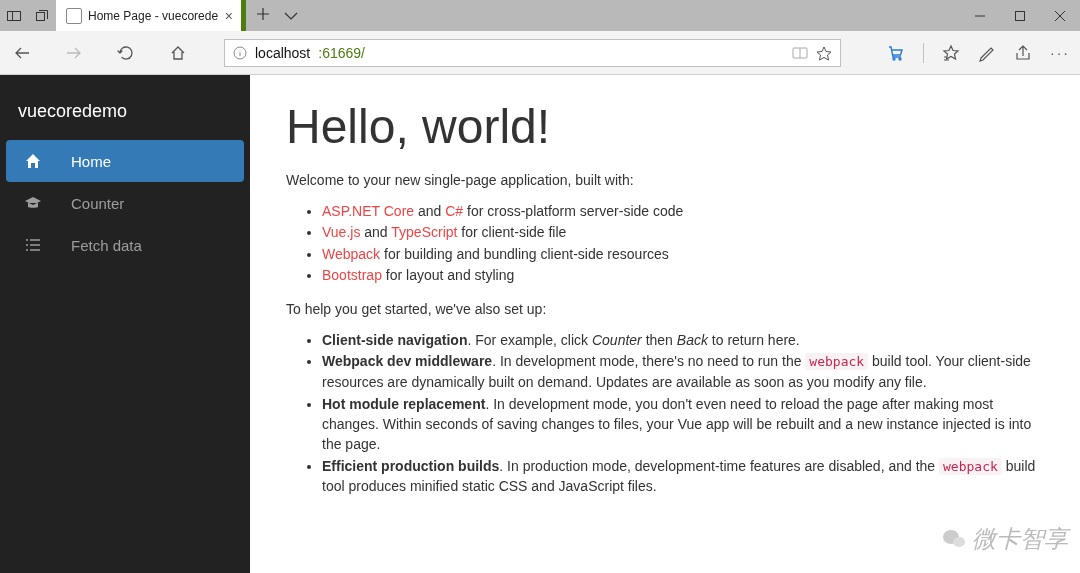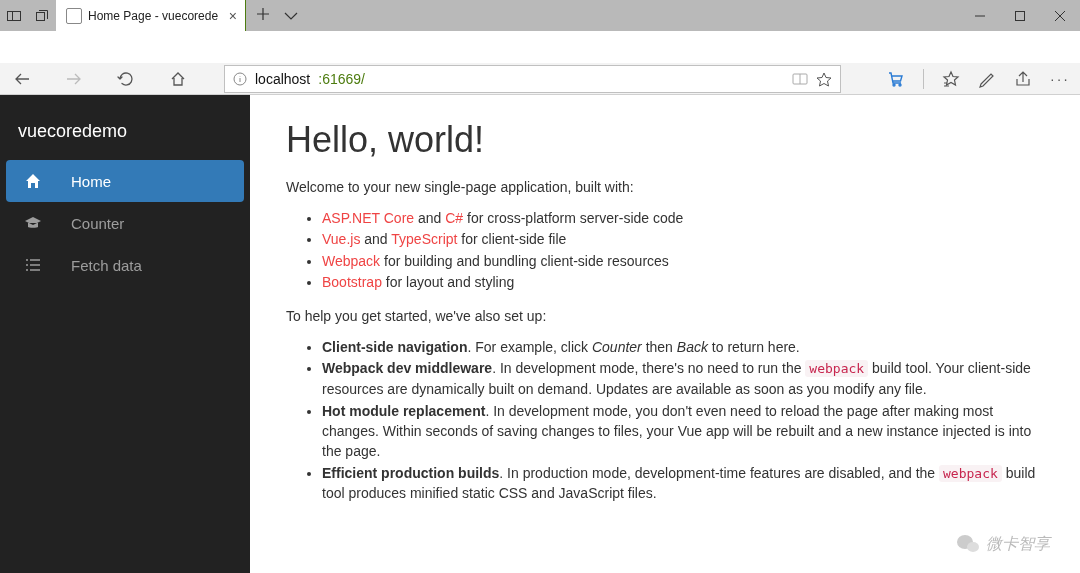--- a/index.html
+++ b/index.html
@@ -3,57 +3,57 @@
 <meta charset="utf-8">
 <style>
 * { margin: 0; padding: 0; box-sizing: border-box; }
 body { font-family: "Segoe UI", Arial, sans-serif; font-size: 14px; background: #fff; width: 1080px; height: 573px; overflow: hidden; }
 
 
 .titlebar { height: 31px; background: #b9b9b9; display: flex; align-items: stretch; }
 .titlebar-left { display: flex; align-items: center; }
 .tb-btn { width: 28px; height: 31px; display: flex; align-items: center; justify-content: center; }
 .tb-btn svg { stroke: #333; fill: none; }
-.tab { background: #fff; height: 31px; display: flex; align-items: center; padding: 0 8px 0 10px; gap: 6px; min-width: 190px; border-right: 1px solid #4d7c0f; }
+.tab { background: #fff; height: 31px; display: flex; align-items: center; padding: 0 8px 0 10px; gap: 6px; min-width: 190px; border-right: 5px solid #4d7c0f; }
 .tab-icon { width: 16px; height: 16px; border: 1px solid #888; border-radius: 2px; }
 .tab-title { font-size: 12px; color: #222; white-space: nowrap; overflow: hidden; }
 .tab-close { margin-left: auto; font-size: 14px; color: #555; }
 .titlebar-actions { display: flex; align-items: center; gap: 14px; padding: 0 10px; }
 .titlebar-spacer { flex: 1; }
 .window-controls { display: flex; }
 .wc-btn { width: 40px; height: 31px; display: flex; align-items: center; justify-content: center; }
 
 
-.addrbar { height: 32px; background: #f3f3f3; border-bottom: 1px solid #d0d0d0; display: flex; align-items: center; padding: 0 10px; gap: 28px; margin-top: 32px; }
+.addrbar { height: 44px; background: #f3f3f3; border-bottom: 1px solid #d0d0d0; display: flex; align-items: center; padding: 0 10px; gap: 28px; }
 .nav-btn { width: 24px; height: 24px; display: flex; align-items: center; justify-content: center; }
 .urlbox { flex: 1; height: 28px; background: #fff; border: 1px solid #c0c0c0; display: flex; align-items: center; padding: 0 8px; gap: 8px; margin: 0 6px; }
 .urlbox input { border: none; outline: none; font-size: 13px; flex: 1; color: #777; }
 .urlbox .host { color: #111; }
 .addrbar-right { display: flex; align-items: center; gap: 18px; padding-left: 10px; }
 .divider-v { width: 1px; height: 20px; background: #c0c0c0; }
 
 
 .content { display: flex; height: calc(573px - 71px); }
 .sidebar { width: 250px; background: #222; color: #9d9d9d; padding: 12px 0; }
 .brand { color: #fff; font-size: 18px; padding: 14px 18px 18px; }
 .sb-item { display: flex; align-items: center; gap: 29px; padding: 12px 18px; font-size: 15px; margin: 0 6px; border-radius: 4px; }
 .sb-item.active { background: #337ab7; color: #fff; }
 .sb-item svg { flex-shrink: 0; }
 
 .main { flex: 1; padding: 24px 36px; color: #333; overflow: hidden; }
-.main h1 { font-size: 36px; font-weight: 500; margin-bottom: 16px; }
+.main h1 { font-size: 48px; font-weight: 500; margin-bottom: 16px; }
 .main p { margin-bottom: 10px; line-height: 1.5; }
 .main ul { margin: 0 0 14px 36px; }
 .main li { line-height: 1.45; margin-bottom: 1px; }
 a { color: #ef4444; text-decoration: none; }
 code { background: #f9f2f4; color: #c7254e; padding: 1px 4px; font-size: 13px; border-radius: 3px; font-family: Consolas, monospace; }
 em { font-style: italic; }
 strong { font-weight: 700; }
 
-.watermark { position: absolute; right: 30px; bottom: 18px; font-size: 16px; color: #bbb; display: flex; align-items: center; gap: 6px; font-style: italic; }
+.watermark { position: absolute; right: 12px; bottom: 18px; font-size: 24px; color: #bbb; display: flex; align-items: center; gap: 6px; font-style: italic; }
 </style>
 </head>
 <body>
 
 <div class="titlebar">
   <div class="titlebar-left">
     <div class="tb-btn">
         <svg width="14" height="14" viewBox="0 0 14 14">
           <rect x="0.5" y="2.5" width="13" height="9" stroke-width="1"></rect>
           <rect x="0.5" y="2.5" width="5" height="9" stroke-width="1"></rect>

